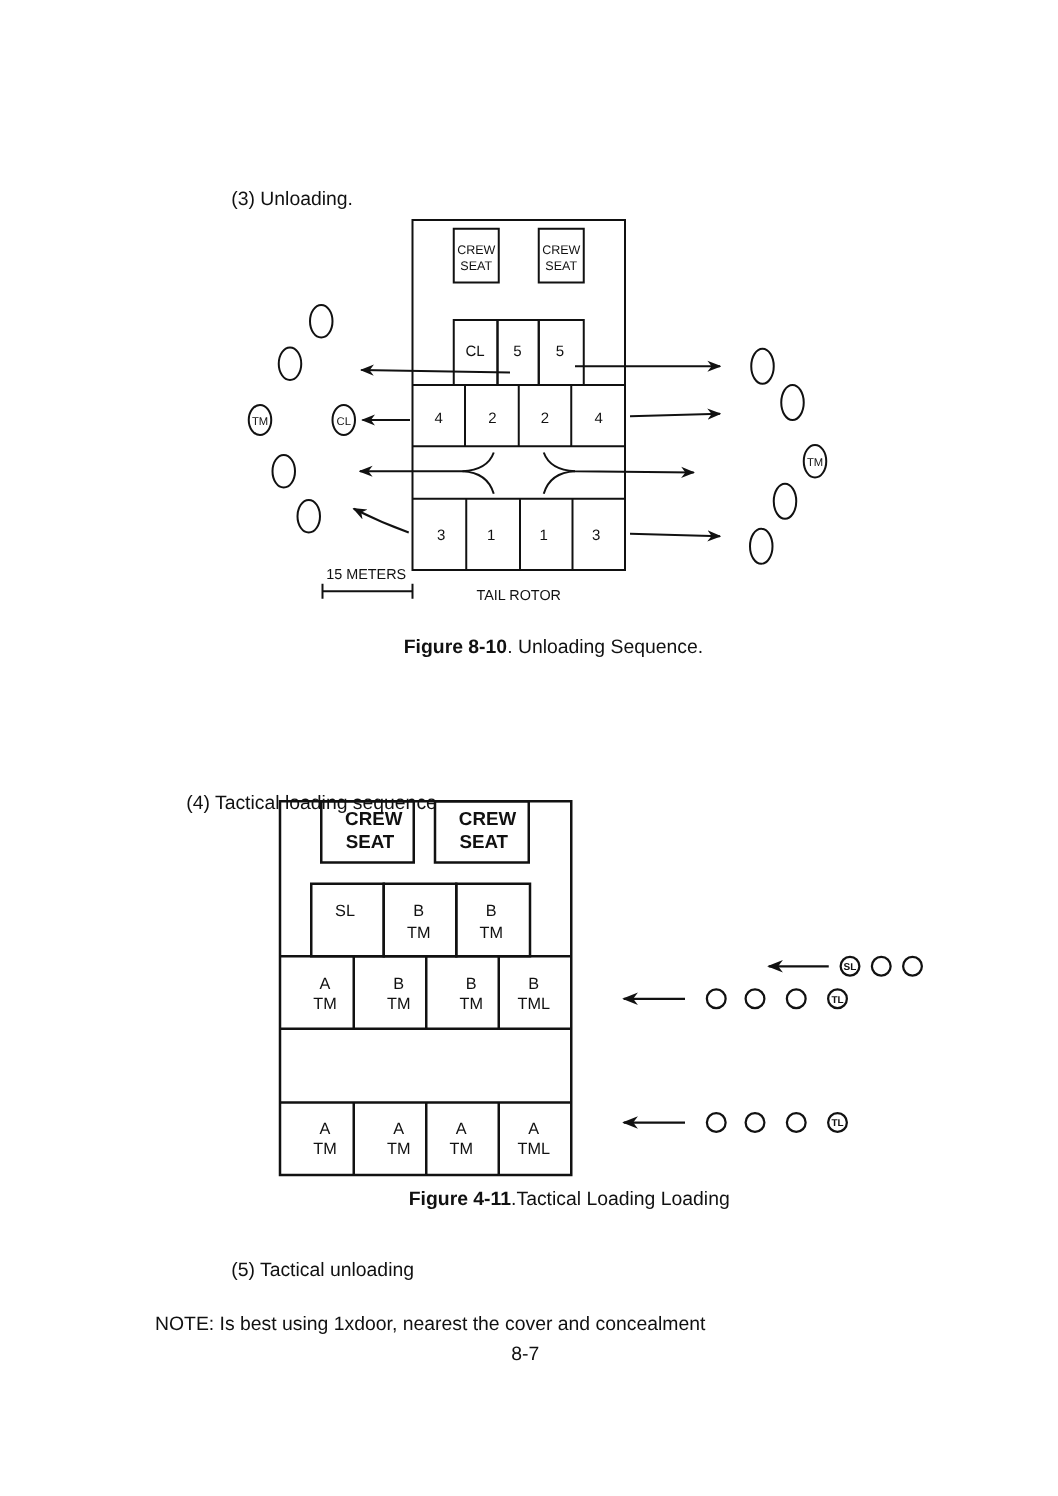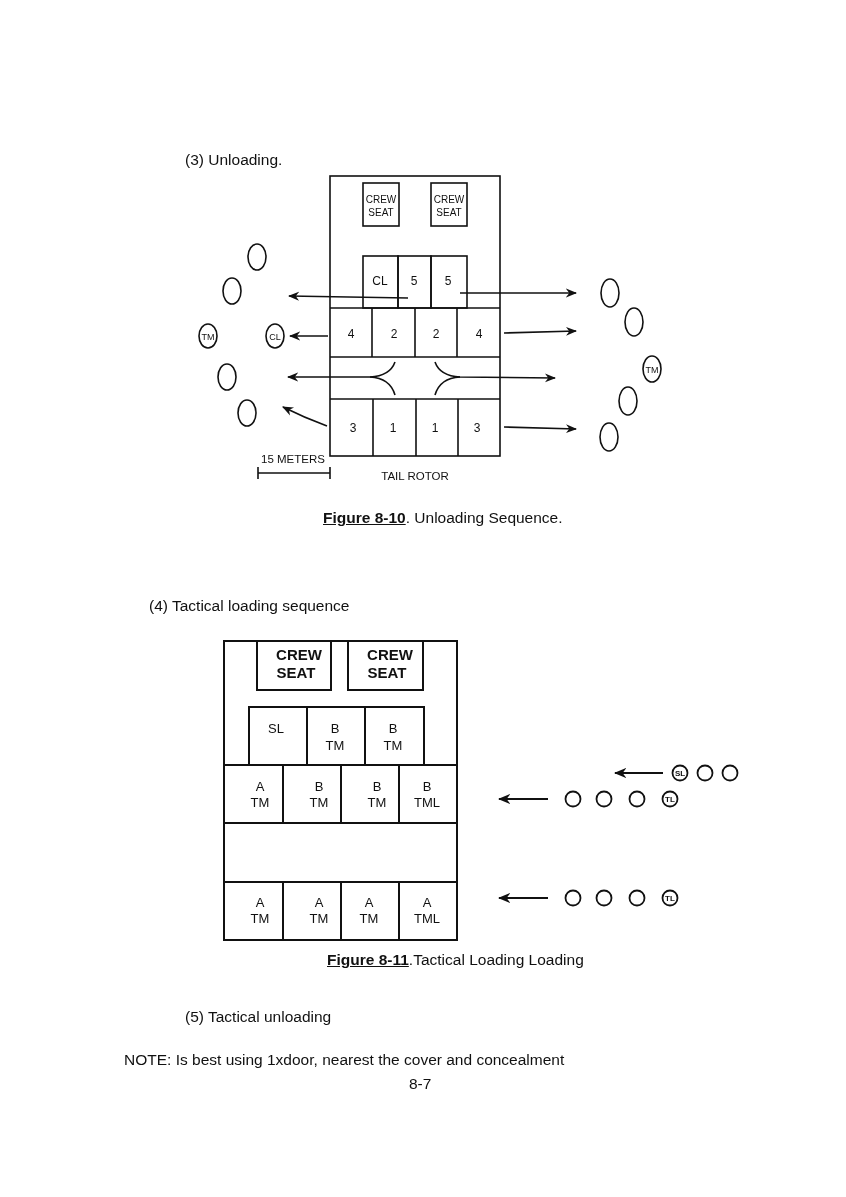--- a/index.html
+++ b/index.html
@@ -1,33 +1,33 @@
 <!DOCTYPE html>
 <html><head>
 <meta charset="utf-8">
 <style>
   html, body { margin: 0; padding: 0; background: #ffffff; }
   body { width: 846px; height: 1197px; position: relative; overflow: hidden;
          font-family: "Liberation Sans", sans-serif; color: #111111; }
   .txt { position: absolute; white-space: nowrap; font-size: 15.5px; line-height: 18px; }
-  .caption b { font-weight: bold; text-decoration: underline; }
+  .caption b { font-weight: bold; }
   svg { position: absolute; left: 0; top: 0; }
   .fig-text { font-family: "Liberation Sans", sans-serif; fill: #111; }
   .cond { font-family: "Liberation Sans", sans-serif; fill: #111; }
 </style>
 </head>
 <body>
 
 <div class="txt" style="left:149px; top:151px;margin-left:36px;">(3) Unloading.</div>
 
 <div class="txt caption" style="left:323px; top:509px;"><b>Figure 8-10</b><span>. Unloading Sequence.</span></div>
 
-<div class="txt" style="left:149px; top:597px;text-align:center;">(4) Tactical loading sequence</div>
+<div class="txt" style="left:149px; top:634px;text-align:center;">(4) Tactical loading sequence</div>
 
-<div class="txt caption" style="left:327px; top:951px;"><b>Figure 8-11</b><span>.Tactical Loading Loading</span></div>
+<div class="txt caption" style="left:327px; top:951px;"><b>Figure 4-11</b><span>.Tactical Loading Loading</span></div>
 
 <div class="txt" style="left:149px; top:1008px;margin-left:36px;">(5) Tactical unloading</div>
 <div class="txt" style="left:124px; top:1051px;">NOTE:  Is best using 1xdoor, nearest the cover and concealment</div>
 
 <div class="txt" style="left:409px; top:1075px;text-align:center;">8-7</div>
 
 <svg width="846" height="1197">
   <defs>
     <marker id="ah" viewBox="0 0 10 10" refX="9" refY="5" markerWidth="7" markerHeight="7" orient="auto-start-reverse">
       <path d="M0,1 L10,5 L0,9 L3,5 Z" fill="#111"></path>

